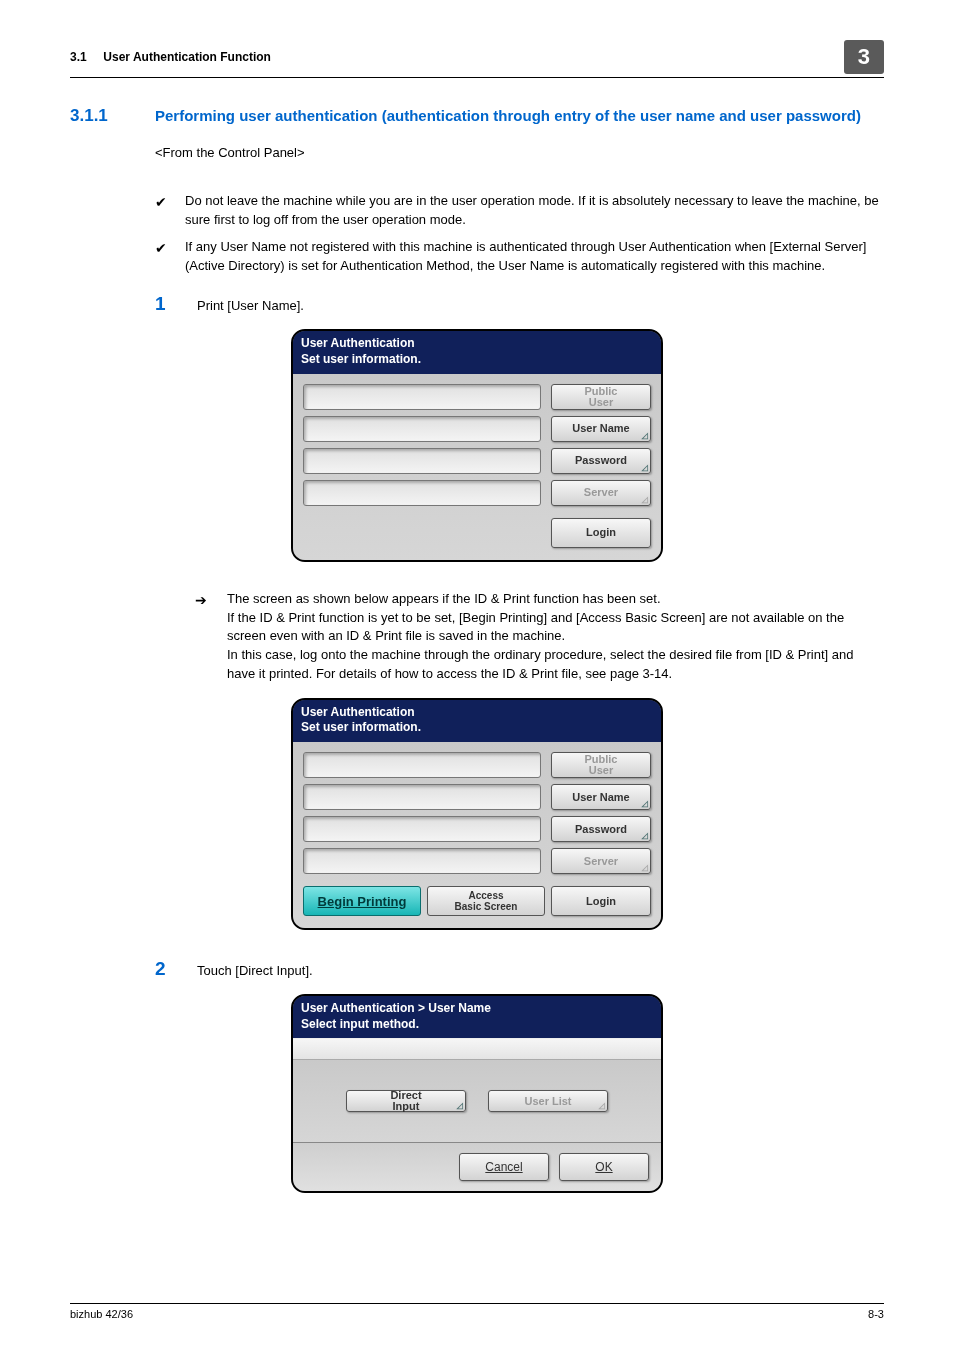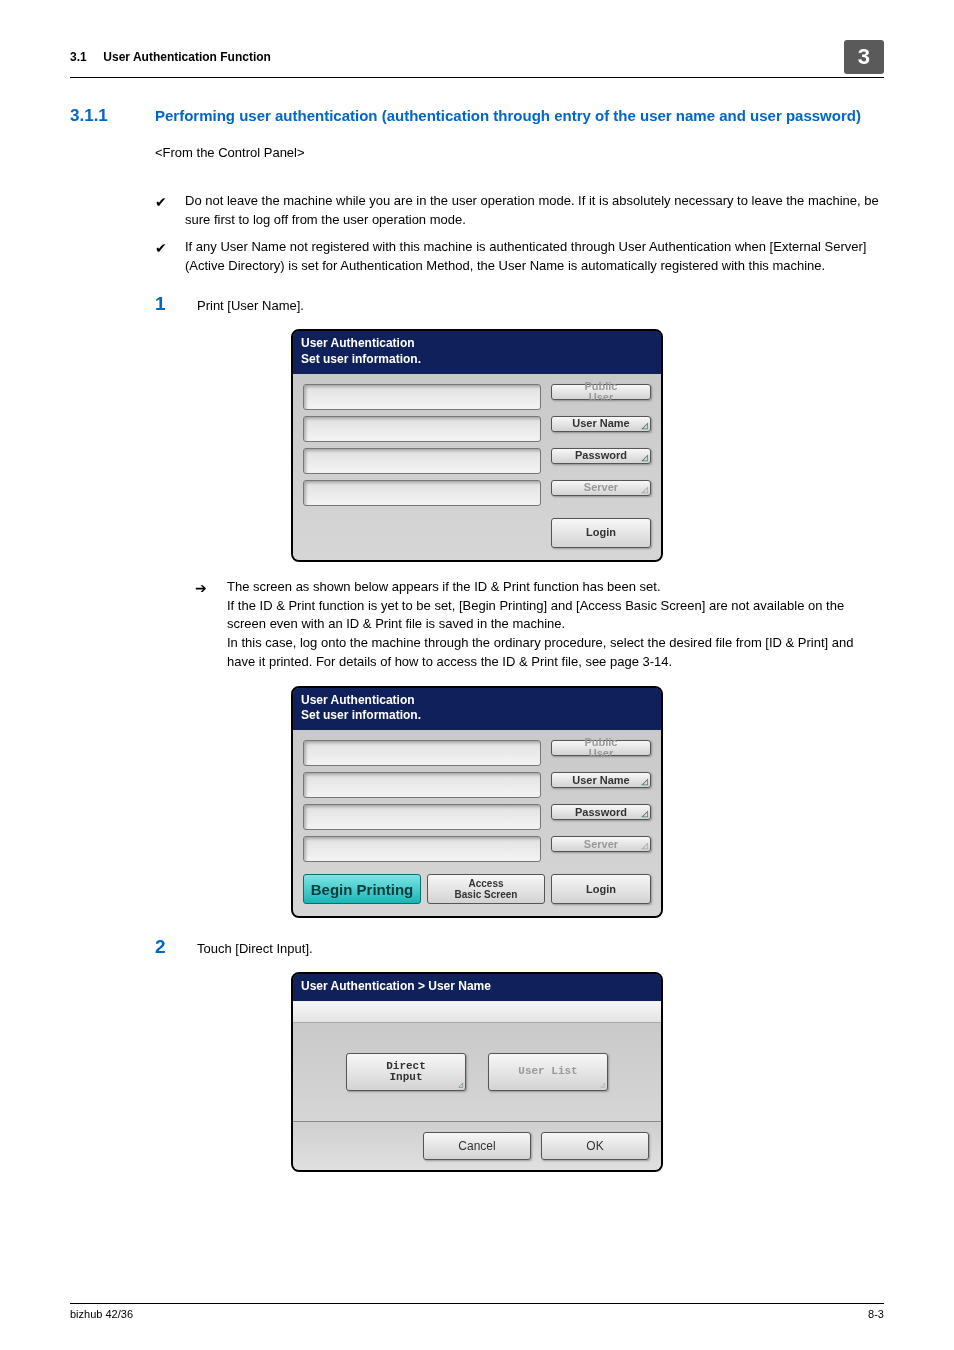--- a/index.html
+++ b/index.html
@@ -78,24 +78,24 @@
     gap: 16px;
     margin-left: 125px;
     line-height: 1.45;
     margin-bottom: 14px;
   }
   .arrow-icon { min-width: 16px; font-size: 14px; }
 
   
   .panel {
     width: 372px;
-    margin: 0 auto 16px auto;
+    margin: 0 auto 28px auto;
     border: 2px solid #000;
     background: #737373;
-    border-radius: 8px;
+    border-radius: 14px;
     overflow: hidden;
     box-shadow: 1px 1px 0 #555 inset;
   }
   .panel-titlebar {
     background: #10205a;
     color: #fff;
     font-weight: bold;
     font-size: 12px;
     padding: 5px 8px 6px 8px;
     line-height: 1.3;
@@ -113,21 +113,21 @@
   .panel-field {
     flex: 1;
     height: 26px;
     background: linear-gradient(#e0e0e0, #f4f4f4);
     border: 1px solid #777;
     border-radius: 3px;
     box-shadow: inset 2px 2px 3px rgba(0,0,0,0.25);
   }
   .panel-btn {
     width: 100px;
-    height: 16px;
+    height: 26px;
     background: linear-gradient(#f7f7f7, #d3d3d3);
     border: 1px solid #555;
     border-radius: 3px;
     box-shadow: 1px 1px 2px rgba(0,0,0,0.3);
     font-size: 11px;
     font-weight: bold;
     color: #333;
     display: flex;
     align-items: center;
     justify-content: center;
@@ -153,24 +153,25 @@
     display: flex;
     gap: 6px;
     margin-top: 12px;
   }
   .btn-print {
     flex: 1;
     height: 30px;
     background: linear-gradient(#7de5e5, #18b6b6);
     border: 1px solid #0a6e6e;
     border-radius: 3px;
-    font-size: 15px;
+    font-size: 13px;
     font-weight: bold;
     color: #003a3a;
     display: flex; align-items: center; justify-content: center;
+    text-decoration: underline;
   }
   .btn-access {
     flex: 1;
     height: 30px;
     background: linear-gradient(#f7f7f7, #d3d3d3);
     border: 1px solid #555;
     border-radius: 3px;
     font-size: 10px;
     font-weight: bold;
     color: #333;
@@ -186,34 +187,33 @@
   
   .panel3-body-top {
     background: linear-gradient(#c9c9c9, #d6d6d6);
     padding: 30px 40px 30px 40px;
     display: flex;
     gap: 22px;
     justify-content: center;
   }
   .panel3-opt {
     width: 120px;
-    height: 38px;
+    height: 22px;
     position: relative;
-    font-family: Liberation Mono, monospace;
   }
   .panel3-opt .panel-btn { width:100%; height:100%; }
   .panel3-footer {
     background: linear-gradient(#cfcfcf, #e0e0e0);
     padding: 10px 12px;
     display: flex;
     justify-content: flex-end;
     gap: 10px;
     border-top: 1px solid #888;
   }
-  .panel3-footer .panel-btn { width: 108px; height: 28px; font-weight: normal; font-size: 12px; }
+  .panel3-footer .panel-btn { width: 90px; height: 28px; font-weight: normal; font-size: 12px; text-decoration: underline; }
 
   .panel3-whitebar {
     height: 22px;
     margin: 0;
     background: linear-gradient(#f6f6f6, #e4e4e4);
     border-bottom: 1px solid #aaa;
     border-top: 1px solid #eee;
   }
 
   .footer-row {
@@ -350,20 +350,21 @@
 </div>
 
 <div class="step-row">
   <div class="step-num">2</div>
   <div>Touch [Direct Input].</div>
 </div>
 
 <div class="panel">
   <div class="panel-titlebar">
     <div>User Authentication &gt; User Name</div>
+    <div>Select input method.</div>
   </div>
   <div class="panel3-whitebar"></div>
   <div class="panel3-body-top">
     <div class="panel3-opt">
       <div class="panel-btn" style="white-space:pre-line;">
         <span style="white-space:pre-line;">Direct
 Input</span>
         <span class="btn-corner">◿</span>
       </div>
     </div>

